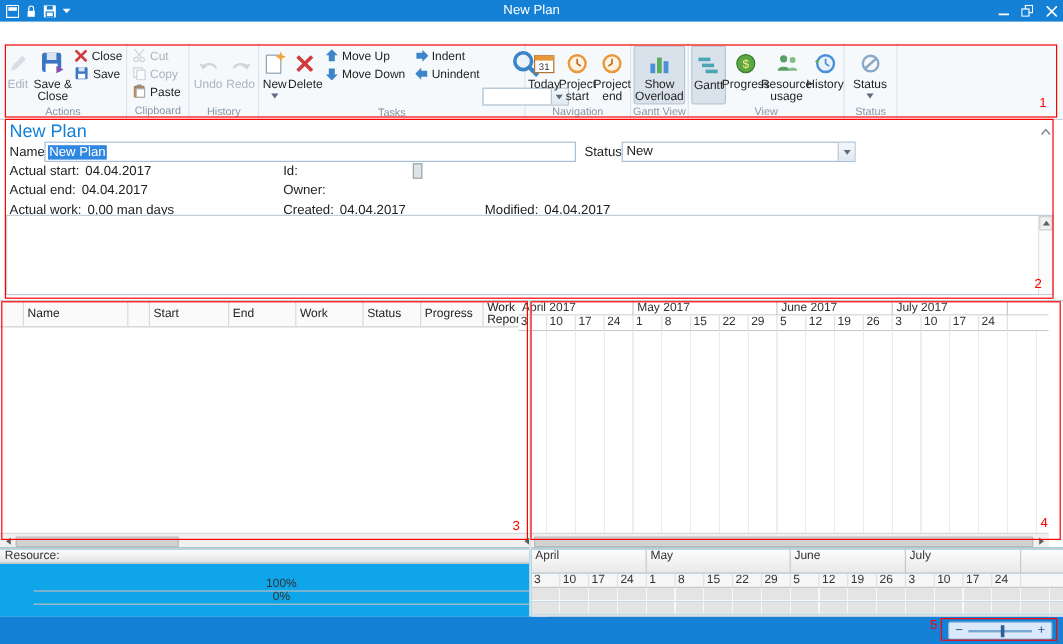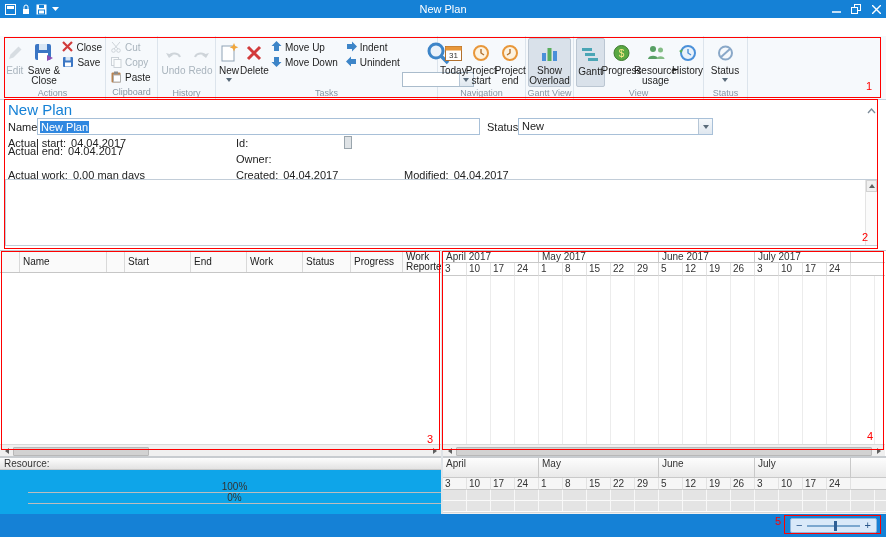--- a/index.html
+++ b/index.html
@@ -61,21 +61,21 @@
   .th { border-right:1px solid #d9d9d9; font-size:10px; line-height:10px; color:#222; padding:1px 3px; display:flex; align-items:center; overflow:hidden; flex-shrink:0; }
   .table-body { height:171px; background:#fff; }
   .hscroll { position:absolute; bottom:0; left:0; right:0; height:13px; background:#f0f0f0; border-top:1px solid #dadada; display:flex; align-items:center; }
   .hs-btn { width:13px; height:12px; display:flex; align-items:center; justify-content:center; flex-shrink:0; }
   .hs-thumb { height:9px; background:#d2d2d2; border:1px solid #b8b8b8; border-radius:1px; }
   .tri-l { width:0; height:0; border-top:3px solid transparent; border-bottom:3px solid transparent; border-right:4px solid #5f5f5f; }
   .tri-r { width:0; height:0; border-top:3px solid transparent; border-bottom:3px solid transparent; border-left:4px solid #5f5f5f; }
   .tri-u { width:0; height:0; border-left:3px solid transparent; border-right:3px solid transparent; border-bottom:4px solid #5f5f5f; }
   .pane-divider { position:absolute; left:441px; top:250px; width:2px; height:264px; background:#dfe3e7; }
 
-  .right-pane { position:absolute; left:443px; top:0; width:442px; height:206px; background:#fff; }
+  .right-pane { position:absolute; left:432px; top:0; width:442px; height:206px; background:#fff; }
   .tl-months { display:flex; height:12px; overflow:hidden; }
   .tl-weeks { display:flex; height:13px; overflow:hidden; }
   .tm { font-size:10px; line-height:11px; color:#333; padding-left:3px; border-right:1px solid #c9c9c9; border-bottom:1px solid #c9c9c9; white-space:nowrap; overflow:hidden; flex-shrink:0; }
   .tw { font-size:10px; line-height:12px; color:#333; padding-left:2px; border-right:1px solid #e2e2e2; border-bottom:1px solid #c9c9c9; overflow:hidden; flex-shrink:0; }
   .tm.fill, .tw.fill { flex:1; border-right:none; }
   .gantt-body { height:168px; background-image:repeating-linear-gradient(90deg, transparent 0 23px, #ececec 23px 24px); }
 
   
   .resource { position:absolute; left:0; top:456px; width:886px; height:58px; background:#0ea5e9; border-top:2px solid #c8ccd0; }
   .res-left { position:absolute; left:0; top:0; width:441px; height:58px; }
@@ -469,21 +469,21 @@
 
     <div class="finline" style="left:8px; top:37px">
       <span>Actual start:</span>
       <span>04.04.2017</span>
     </div>
     <div class="finline" style="left:236px; top:37px">
         <span>Id:</span>
       </div>
     <div class="id-box"></div>
 
-    <div class="finline" style="left:8px; top:45px">
+    <div class="finline" style="left:8px; top:53px">
       <span>Actual end:</span>
       <span>04.04.2017</span>
     </div>
     <div class="finline" style="left:236px; top:53px">
         <span>Owner:</span>
       </div>
 
     <div class="finline" style="left:8px; top:69px">
       <span>Actual work:</span>
       <span>0,00 man days</span>

